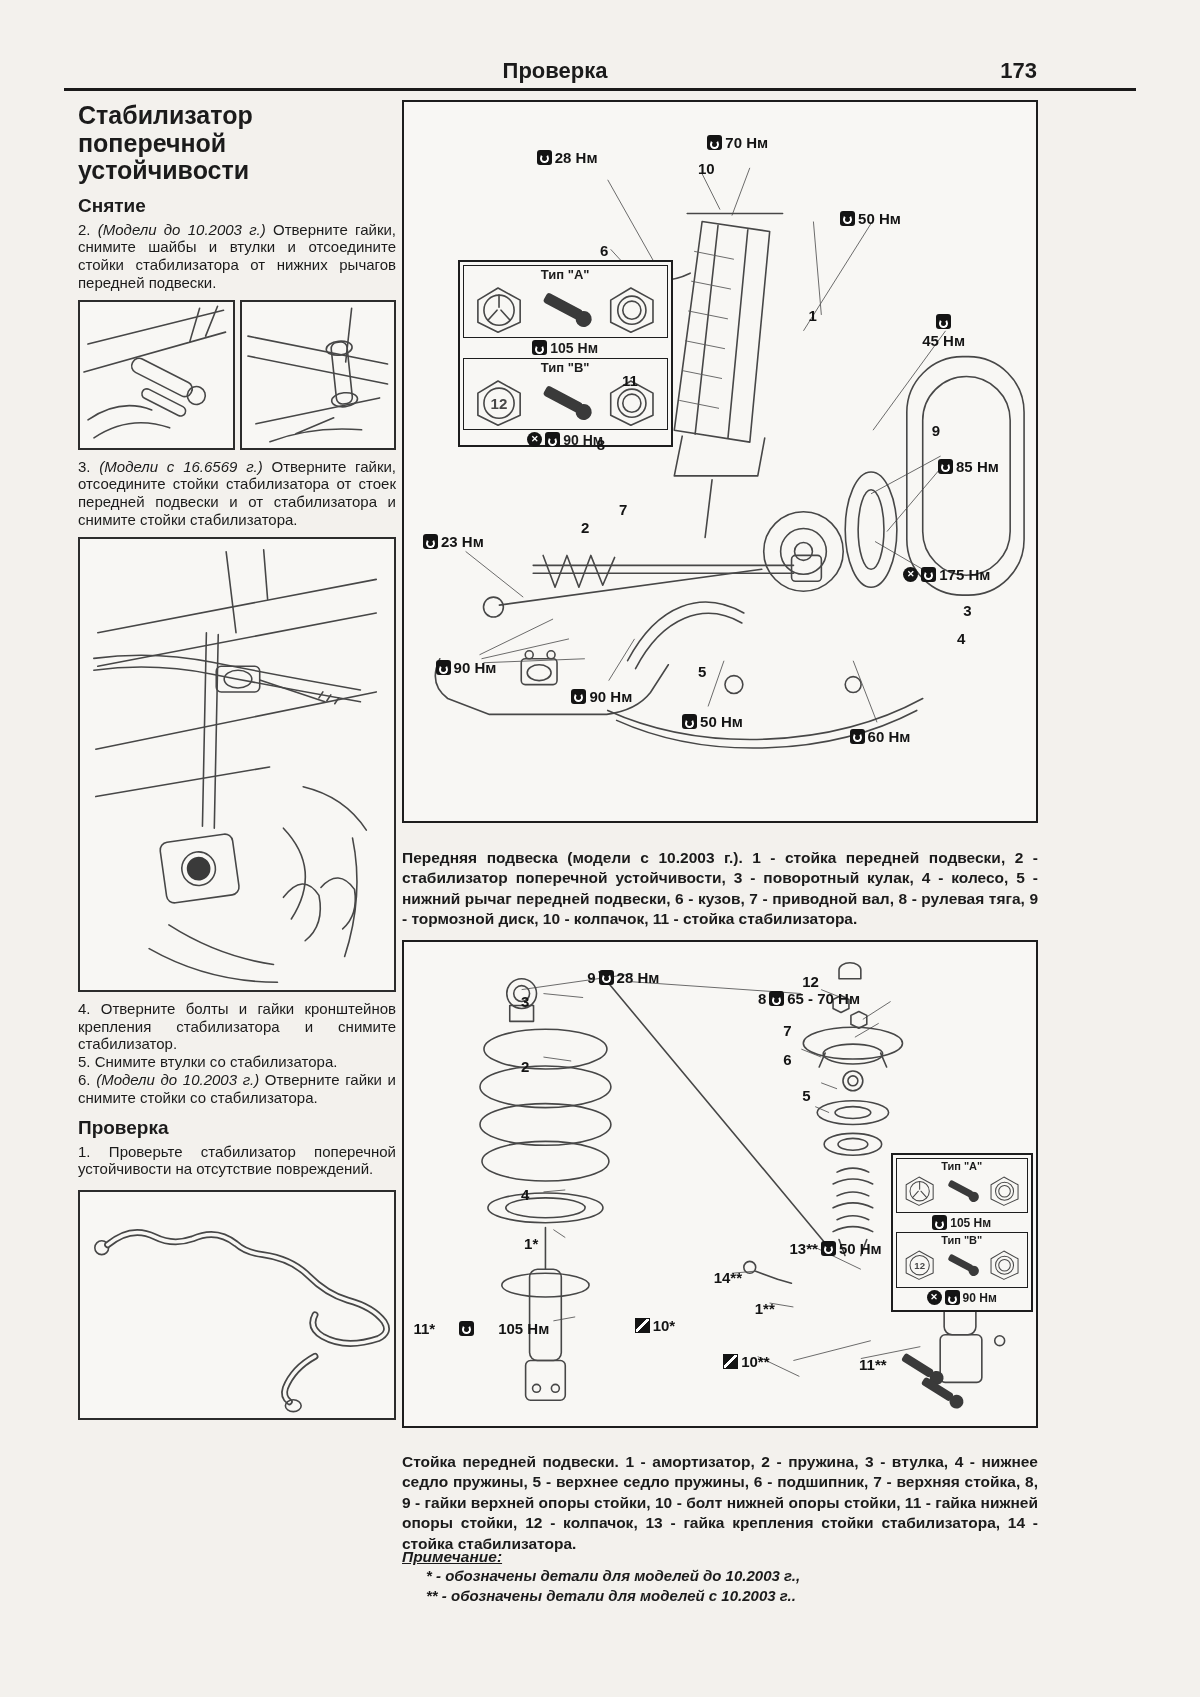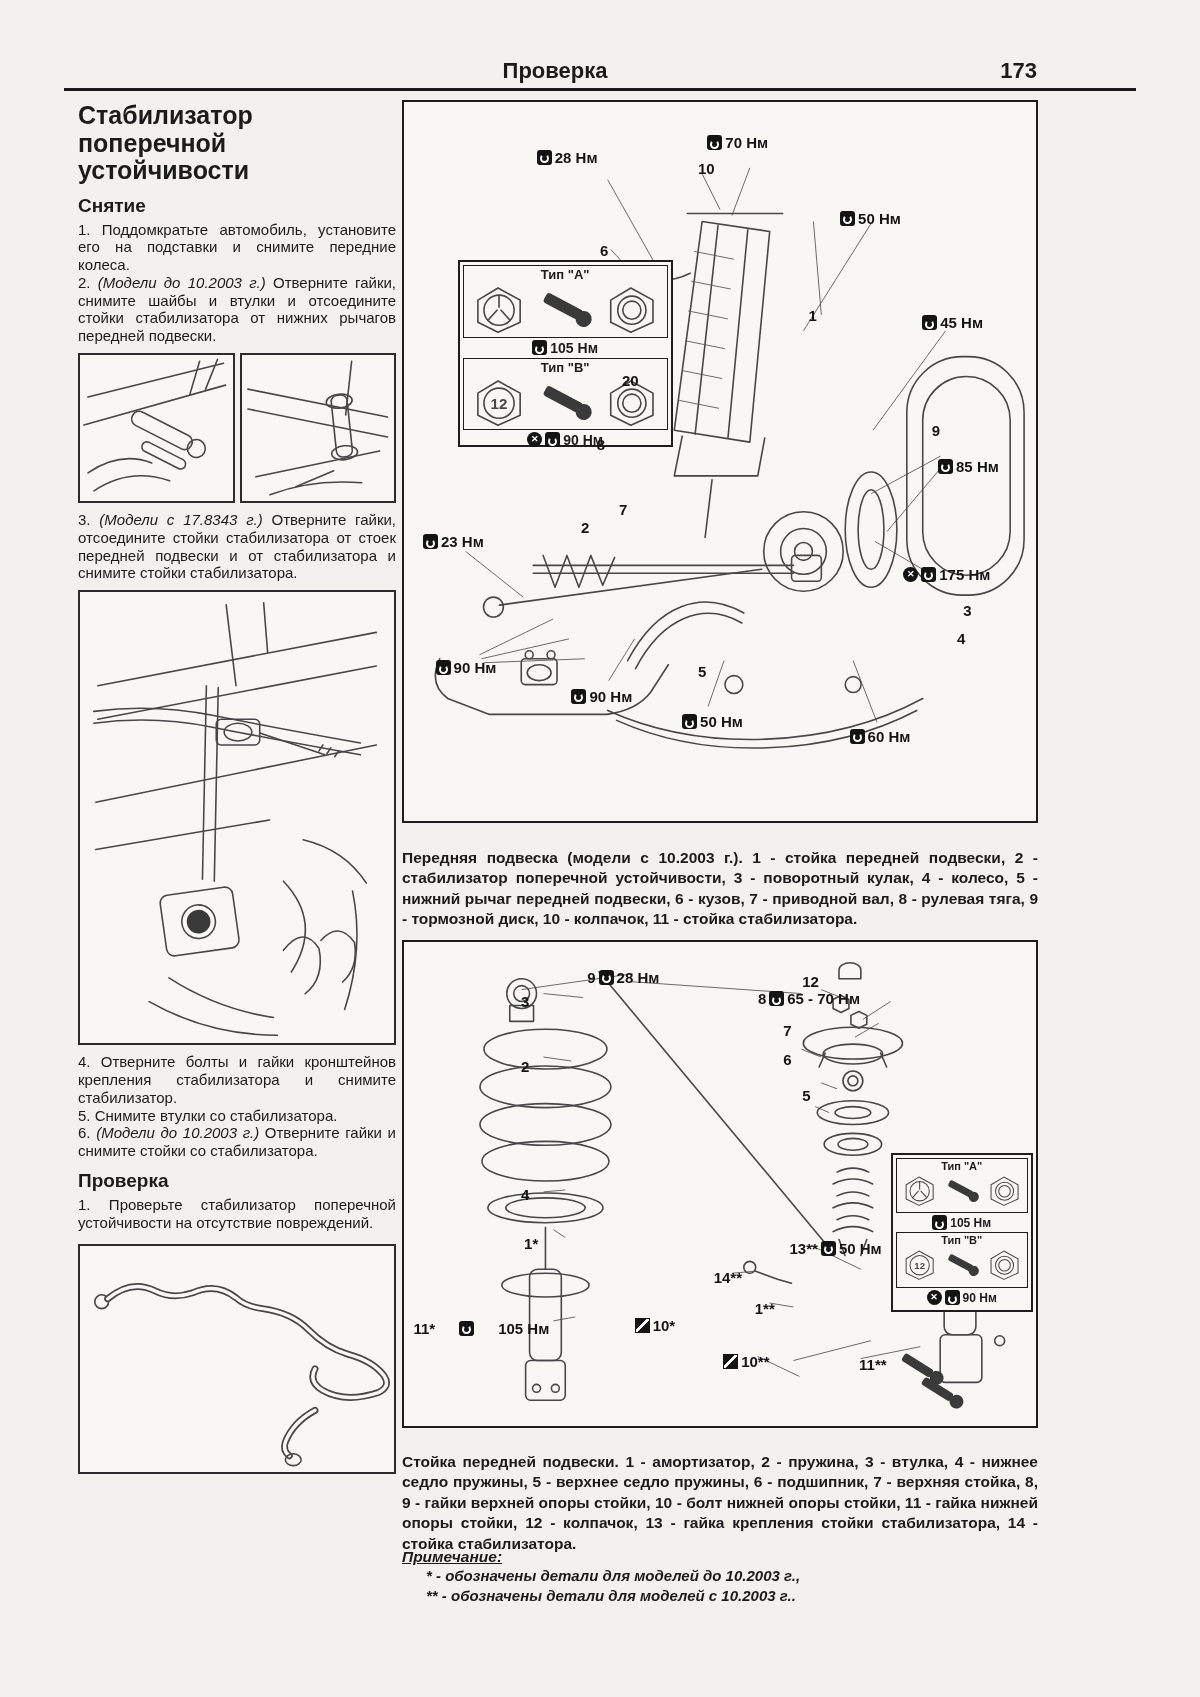--- a/index.html
+++ b/index.html
@@ -71,21 +71,20 @@
   <div class="hdr-title">Проверка</div>
   <div class="hdr-num">173</div>
   <div class="hdr-rule"></div>
 
   <div class="leftcol">
     <h1 class="ltitle">Стабилизатор
 поперечной
 устойчивости</h1>
     <h2 class="lhead">Снятие</h2>
     <div>
-        <p class="step"><span class="sn">1. </span>Поддомкратьте автомобиль, установите его на подставки и снимите передние колеса.</p>
         <p class="step"><span class="sn">2. </span><span class="si">(Модели до 10.2003 г.) </span>Отверните гайки, снимите шайбы и втулки и отсоедините стойки стабилизатора от нижних рычагов передней подвески.</p>
       </div>
 
     <div class="imgrow">
       <div class="imgbox small">
         <svg viewBox="0 0 153 146">
           <path class="sk" d="M8,42 L144,8 M4,70 L146,30 M120,6 L110,40 M138,4 L126,34"></path>
           <g transform="rotate(27 90 80)">
             <rect class="sk" x="48" y="72" width="66" height="15" rx="7"></rect>
             <circle class="sk" cx="120" cy="80" r="9"></circle>
@@ -101,21 +100,21 @@
             <rect class="sk" x="92" y="40" width="16" height="62" rx="6"></rect>
             <ellipse class="sk" cx="100" cy="46" rx="13" ry="7"></ellipse>
             <ellipse class="sk" cx="100" cy="98" rx="13" ry="7"></ellipse>
           </g>
           <path class="sk" d="M14,122 L138,96 M54,132 L92,116 M28,140 Q70,124 120,128"></path>
         </svg>
       </div>
     </div>
 
     <div>
-        <p class="step"><span class="sn">3. </span><span class="si">(Модели с 17.8343 г.) </span>Отверните гайки, отсоедините стойки стабилизатора от стоек передней подвески и от стабилизатора и снимите стойки стабилизатора.</p>
+        <p class="step"><span class="sn">3. </span><span class="si">(Модели с 16.6569 г.) </span>Отверните гайки, отсоедините стойки стабилизатора от стоек передней подвески и от стабилизатора и снимите стойки стабилизатора.</p>
       </div>
 
     <div class="imgbox tall">
       <svg viewBox="0 0 318 451">
         <path class="sk" d="M18,92 L300,38 M18,126 L300,72"></path>
         <path class="sk" d="M148,10 L158,92 M186,8 L190,58"></path>
         <path class="sk" d="M14,118 Q74,110 134,122 T 284,150 M14,130 Q74,122 134,134 T 284,162"></path>
         <rect class="sk" x="138" y="126" width="44" height="26" rx="5"></rect>
         <ellipse class="sk" cx="160" cy="139" rx="14" ry="9"></ellipse>
         <path class="sk" d="M182,140 L248,162 M242,158 l4,-6 M250,161 l4,-6 M258,164 l4,-6"></path>
@@ -233,21 +232,21 @@
           <b>28 Нм</b>
         </span>
         <span class="dlabel" style="left: 48%; top: 4.5%;">
           <span class="ic ic-torque"></span>
           <b>70 Нм</b>
         </span>
         <span class="dlabel" style="left: 69%; top: 15%;">
           <span class="ic ic-torque"></span>
           <b>50 Нм</b>
         </span>
-        <span class="dlabel" style="left: 82%; top: 29.5%;">
+        <span class="dlabel" style="left: 82%; top: 29.5%; flex-direction: column;">
           <span class="ic ic-torque"></span>
           <b>45 Нм</b>
         </span>
         <span class="dlabel" style="left: 84.5%; top: 49.5%;">
           <span class="ic ic-torque"></span>
           <b>85 Нм</b>
         </span>
         <span class="dlabel" style="left: 79%; top: 64.5%; text-align: center;">
           <span class="ic ic-replace"></span>
           <span class="ic ic-torque"></span>
@@ -276,21 +275,21 @@
         <span class="dlabel" style="left: 46.5%; top: 8%;">
           <b>10</b>
         </span>
         <span class="dlabel" style="left: 31%; top: 19.5%;">
           <b>6</b>
         </span>
         <span class="dlabel" style="left: 64%; top: 28.5%;">
           <b>1</b>
         </span>
         <span class="dlabel" style="left: 34.5%; top: 37.5%;">
-          <b>20</b>
+          <b>11</b>
         </span>
         <span class="dlabel" style="left: 30.5%; top: 46.5%;">
           <b>8</b>
         </span>
         <span class="dlabel" style="left: 83.5%; top: 44.5%;">
           <b>9</b>
         </span>
         <span class="dlabel" style="left: 34%; top: 55.5%;">
           <b>7</b>
         </span>

